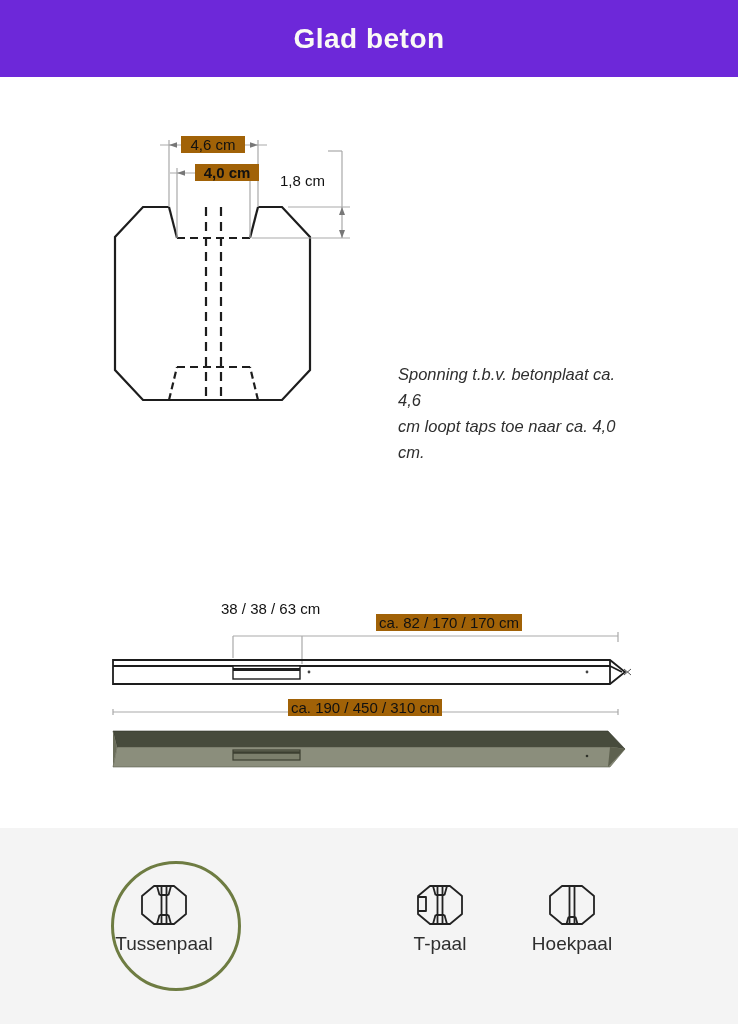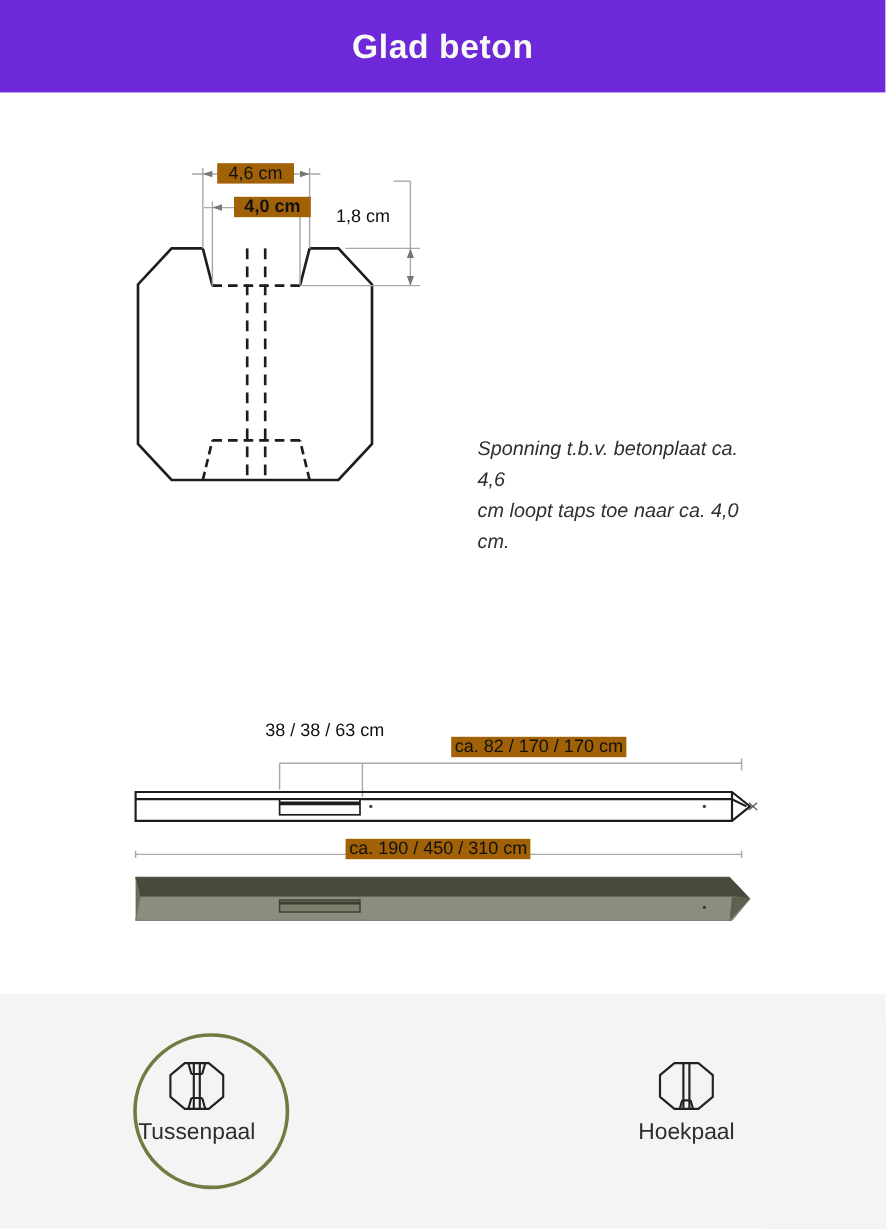--- a/index.html
+++ b/index.html
@@ -138,20 +138,32 @@
         <path class="icon-line" d="M14,2 H34 L46,12 V30 L34,40 H14 L2,30 V12 Z"></path>
         <path class="icon-line" d="M17,2 L19.5,11 M31,2 L28.5,11 M19.5,11 H28.5"></path>
         <path class="icon-line" d="M17,40 L19.5,31 M31,40 L28.5,31 M19.5,31 H28.5"></path>
         <path class="icon-line" d="M21.5,2 V40 M26.5,2 V40"></path>
       </svg>
     </span>
     <span class="label">Tussenpaal</span>
   </div>
 
 
+  <div class="post-type" style="left:378px;">
+    <span class="icon">
+      <svg width="48" height="42" viewBox="0 0 48 42">
+        <path class="icon-line" d="M14,2 H34 L46,12 V30 L34,40 H14 L2,30 V12 Z"></path>
+        <path class="icon-line" d="M17,2 L19.5,11 M31,2 L28.5,11 M19.5,11 H28.5"></path>
+        <path class="icon-line" d="M17,40 L19.5,31 M31,40 L28.5,31 M19.5,31 H28.5"></path>
+        <path class="icon-line" d="M21.5,2 V40 M26.5,2 V40"></path>
+        <path class="icon-line" d="M2,13 H10 V27 H2"></path>
+      </svg>
+    </span>
+    <span class="label">T-paal</span>
+  </div>
 
   <div class="post-type" style="left:510px;">
     <span class="icon">
       <svg width="48" height="42" viewBox="0 0 48 42">
         <path class="icon-line" d="M14,2 H34 L46,12 V30 L34,40 H14 L2,30 V12 Z"></path>
         <path class="icon-line" d="M21.5,2 V40 M26.5,2 V40"></path>
         <path class="icon-line" d="M18.5,40 L20.5,33 M29.5,40 L27.5,33 M20.5,33 H27.5"></path>
       </svg>
     </span>
     <span class="label">Hoekpaal</span>

